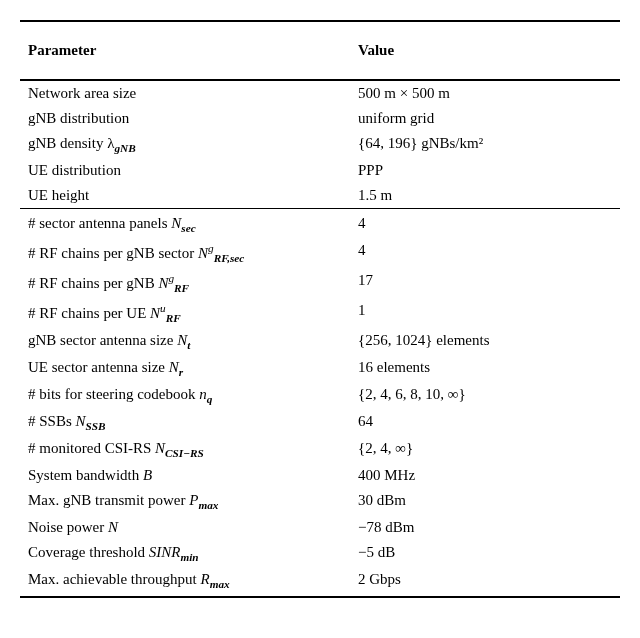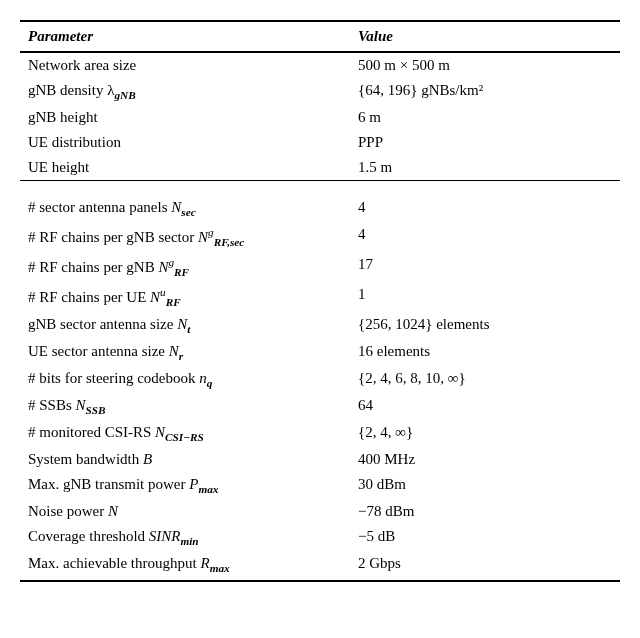--- a/index.html
+++ b/index.html
@@ -17,32 +17,31 @@
     .table-wrapper {
       width: 600px;
     }
     table {
       width: 100%;
       border-collapse: collapse;
     }
     thead tr th {
       font-weight: bold;
       text-align: left;
-      padding: 6px 8px;
+      padding: 20px 8px;
       border-top: 2px solid #000;
       border-bottom: 2px solid #000;
-      font-style: italic;
     }
     tbody tr td {
       padding: 4px 8px;
       vertical-align: top;
     }
     .section-divider td {
       border-top: 1px solid #000;
-      padding-top: 18px;
+      padding-top: 6px;
     }
     .last-row td {
       border-bottom: 2px solid #000;
       padding-bottom: 6px;
     }
     .col-param { width: 55%; }
     .col-value { width: 45%; }
     sup { font-size: 0.75em; vertical-align: super; }
     sub { font-size: 0.75em; vertical-align: sub; font-weight: bold; }
   </style>
@@ -56,26 +55,26 @@
         <th class="col-param">Parameter</th>
         <th class="col-value">Value</th>
       </tr>
     </thead>
     <tbody id="table-body">
     <tr>
           <td>Network area size</td>
           <td>500 m × 500 m</td>
         </tr>
         <tr>
+          <td>gNB distribution</td>
+          <td>uniform grid</td>
+        </tr>
+        <tr>
           <td>gNB density λ<sub><i>gNB</i></sub></td>
           <td>{64, 196} gNBs/km²</td>
-        </tr>
-        <tr>
-          <td>gNB height</td>
-          <td>6 m</td>
         </tr>
         <tr>
           <td>UE distribution</td>
           <td>PPP</td>
         </tr>
         <tr>
           <td>UE height</td>
           <td>1.5 m</td>
         </tr>
         <tr class="section-divider">

